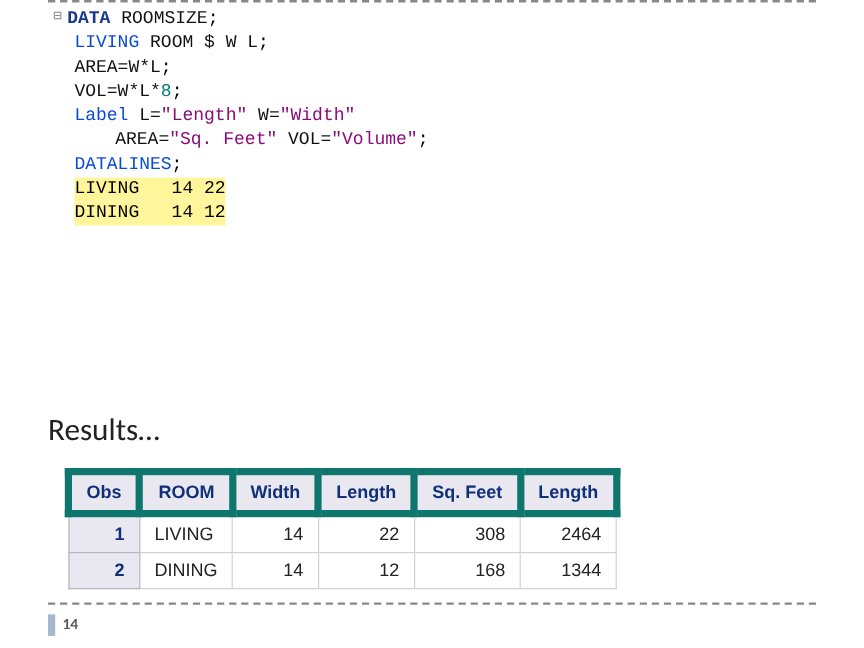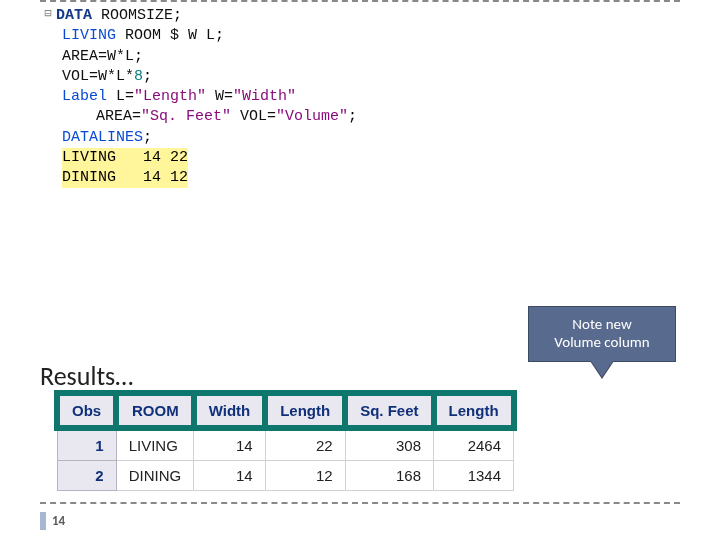--- a/index.html
+++ b/index.html
@@ -58,21 +58,21 @@
   .dataval {
     background: #fff59b;
     display: inline-block;
   }
   .pad1 { padding-left: 22px; }
   .pad2 { padding-left: 56px; }
 
   .results-label {
     position: absolute;
     left: 40px;
-    top: 360px;
+    top: 342px;
     font-size: 26px;
     color: #222;
   }
 
   .callout {
     position: absolute;
     right: 44px;
     top: 306px;
     background: #586a8d;
     color: #fff;
@@ -175,26 +175,20 @@
     <div class="code-line pad1"><span class="txt">VOL=W*L*</span><span class="teal">8</span><span class="punct">;</span></div>
     <div class="code-line pad1"><span class="kw-blue">Label</span><span class="txt"> </span><span class="txt">L=</span><span class="purple">"Length"</span><span class="txt"> W=</span><span class="purple">"Width"</span></div>
     <div class="code-line pad2"><span class="txt">AREA=</span><span class="purple">"Sq. Feet"</span><span class="txt"> VOL=</span><span class="purple">"Volume"</span><span class="punct">;</span></div>
     <div class="code-line pad1"><span class="kw-blue">DATALINES</span><span class="punct">;</span></div>
     <div class="code-line pad1 dataval-row"><span class="dataval">LIVING</span><span class="dataval">   14 22</span></div>
     <div class="code-line pad1 dataval-row"><span class="dataval">DINING</span><span class="dataval">   14 12</span></div>
   </div>
 
   <div class="results-label">Results…</div>
 
-  <div class="callout">
-    <div>Note new</div>
-    <div>Volume column</div>
-    <div class="callout-tail-border"></div>
-    <div class="callout-tail"></div>
-  </div>
 
   <div class="table-wrap">
     <table class="results">
       <thead>
         <tr>
           <th>Obs</th>
           <th class="left">ROOM</th>
           <th>Width</th>
           <th>Length</th>
           <th>Sq. Feet</th>

